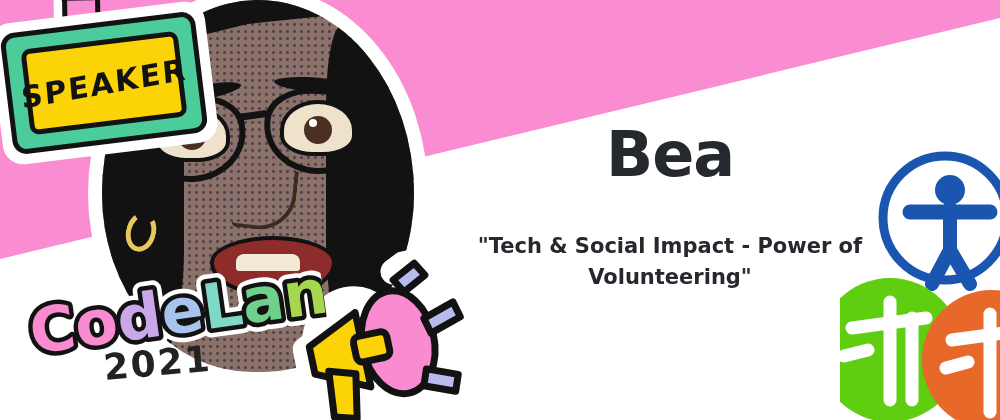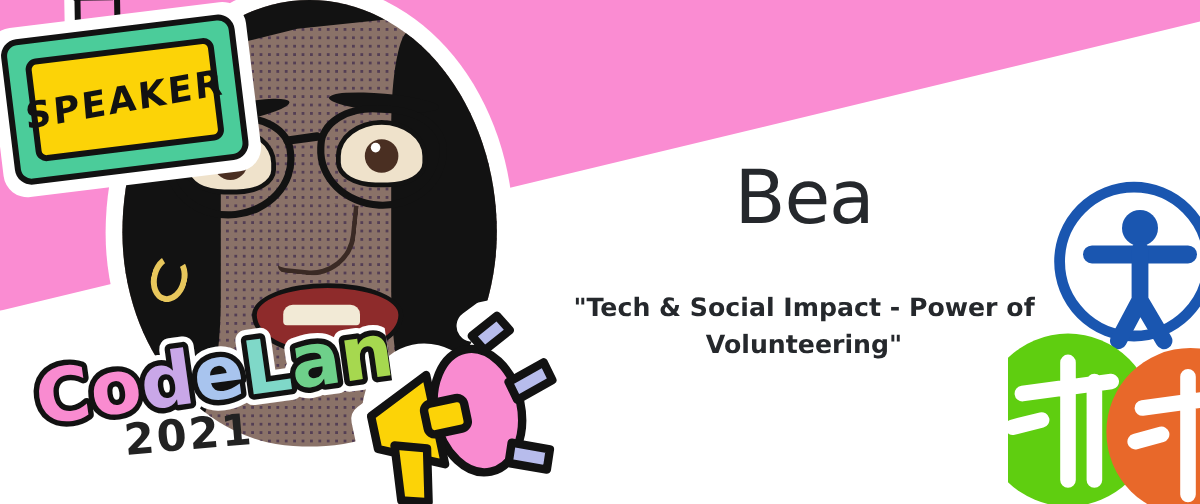--- a/index.html
+++ b/index.html
@@ -254,25 +254,25 @@
   }
   
   .center-text {
     position: absolute;
     left: 470px; top: 120px;
     width: 400px;
     text-align: center;
   }
   .speaker-name {
     font-family: "DejaVu Sans", sans-serif;
-    font-weight: 400;
+    font-weight: 700;
     font-size: 62px;
     color: #25282C;
     line-height: 1.05;
-    margin: 12px;
+    margin: 2px;
     letter-spacing: -1px;
   }
   .talk-title {
     font-family: "DejaVu Sans", sans-serif;
     font-weight: 700;
     font-size: 21px;
     color: #25282C;
     line-height: 1.45;
     margin: 44px 0 0 0;
   }

